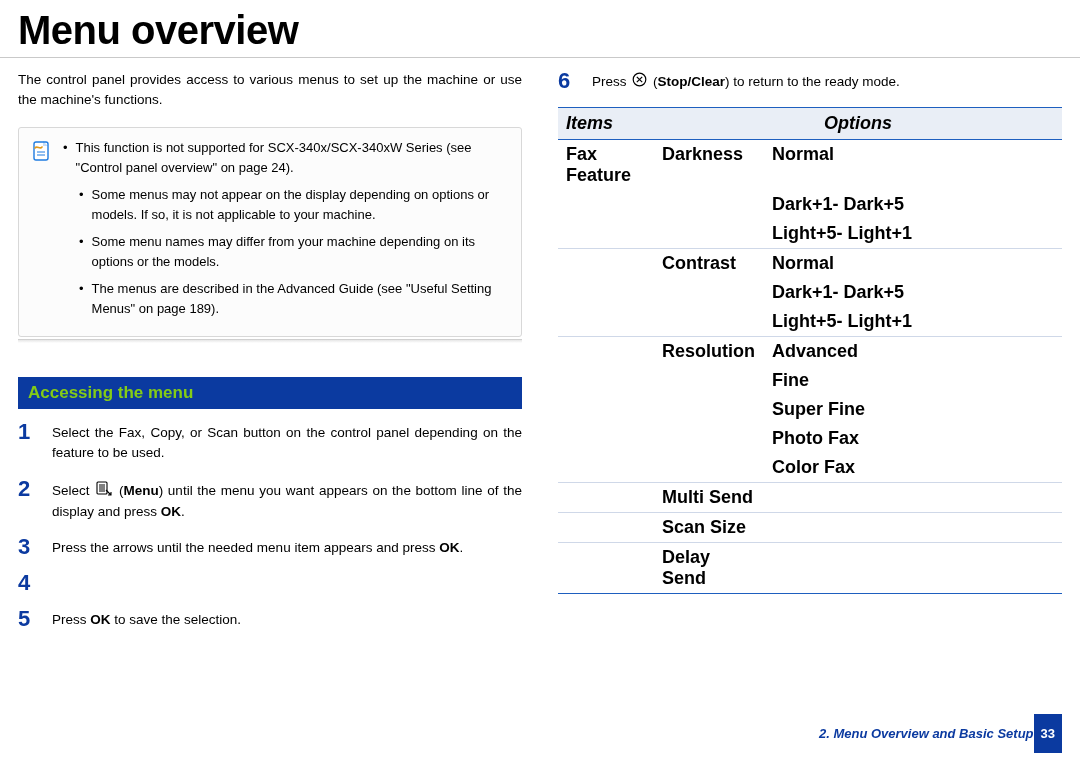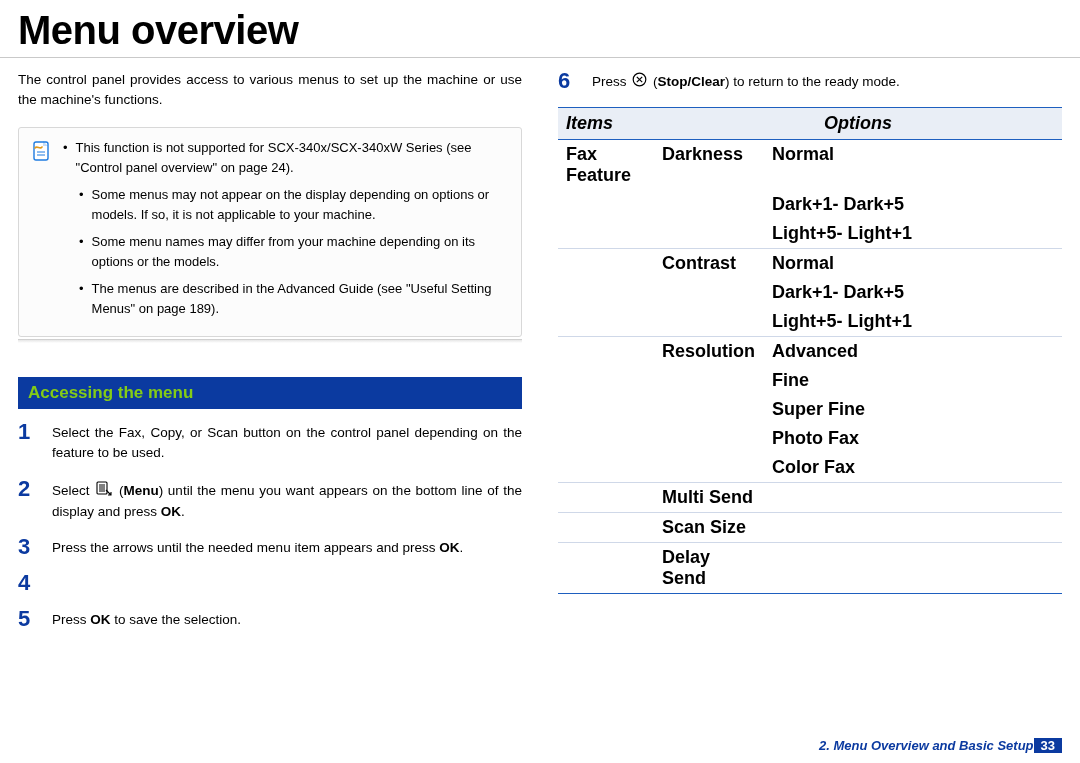--- a/index.html
+++ b/index.html
@@ -143,21 +143,21 @@
     color: #0b3aa0;
     font-weight: 700;
     font-style: italic;
     font-size: 13px;
   }
   .footer-page {
     background: #0b3aa0;
     color: #fff;
     font-weight: 700;
     font-size: 13px;
-    padding: 0 7px;
+    padding: 12px 7px;
   }
 </style>
 </head>
 <body>
 
 <h1 class="page-title">Menu overview</h1>
 
 <div class="columns">
 
   <div class="col-left">

